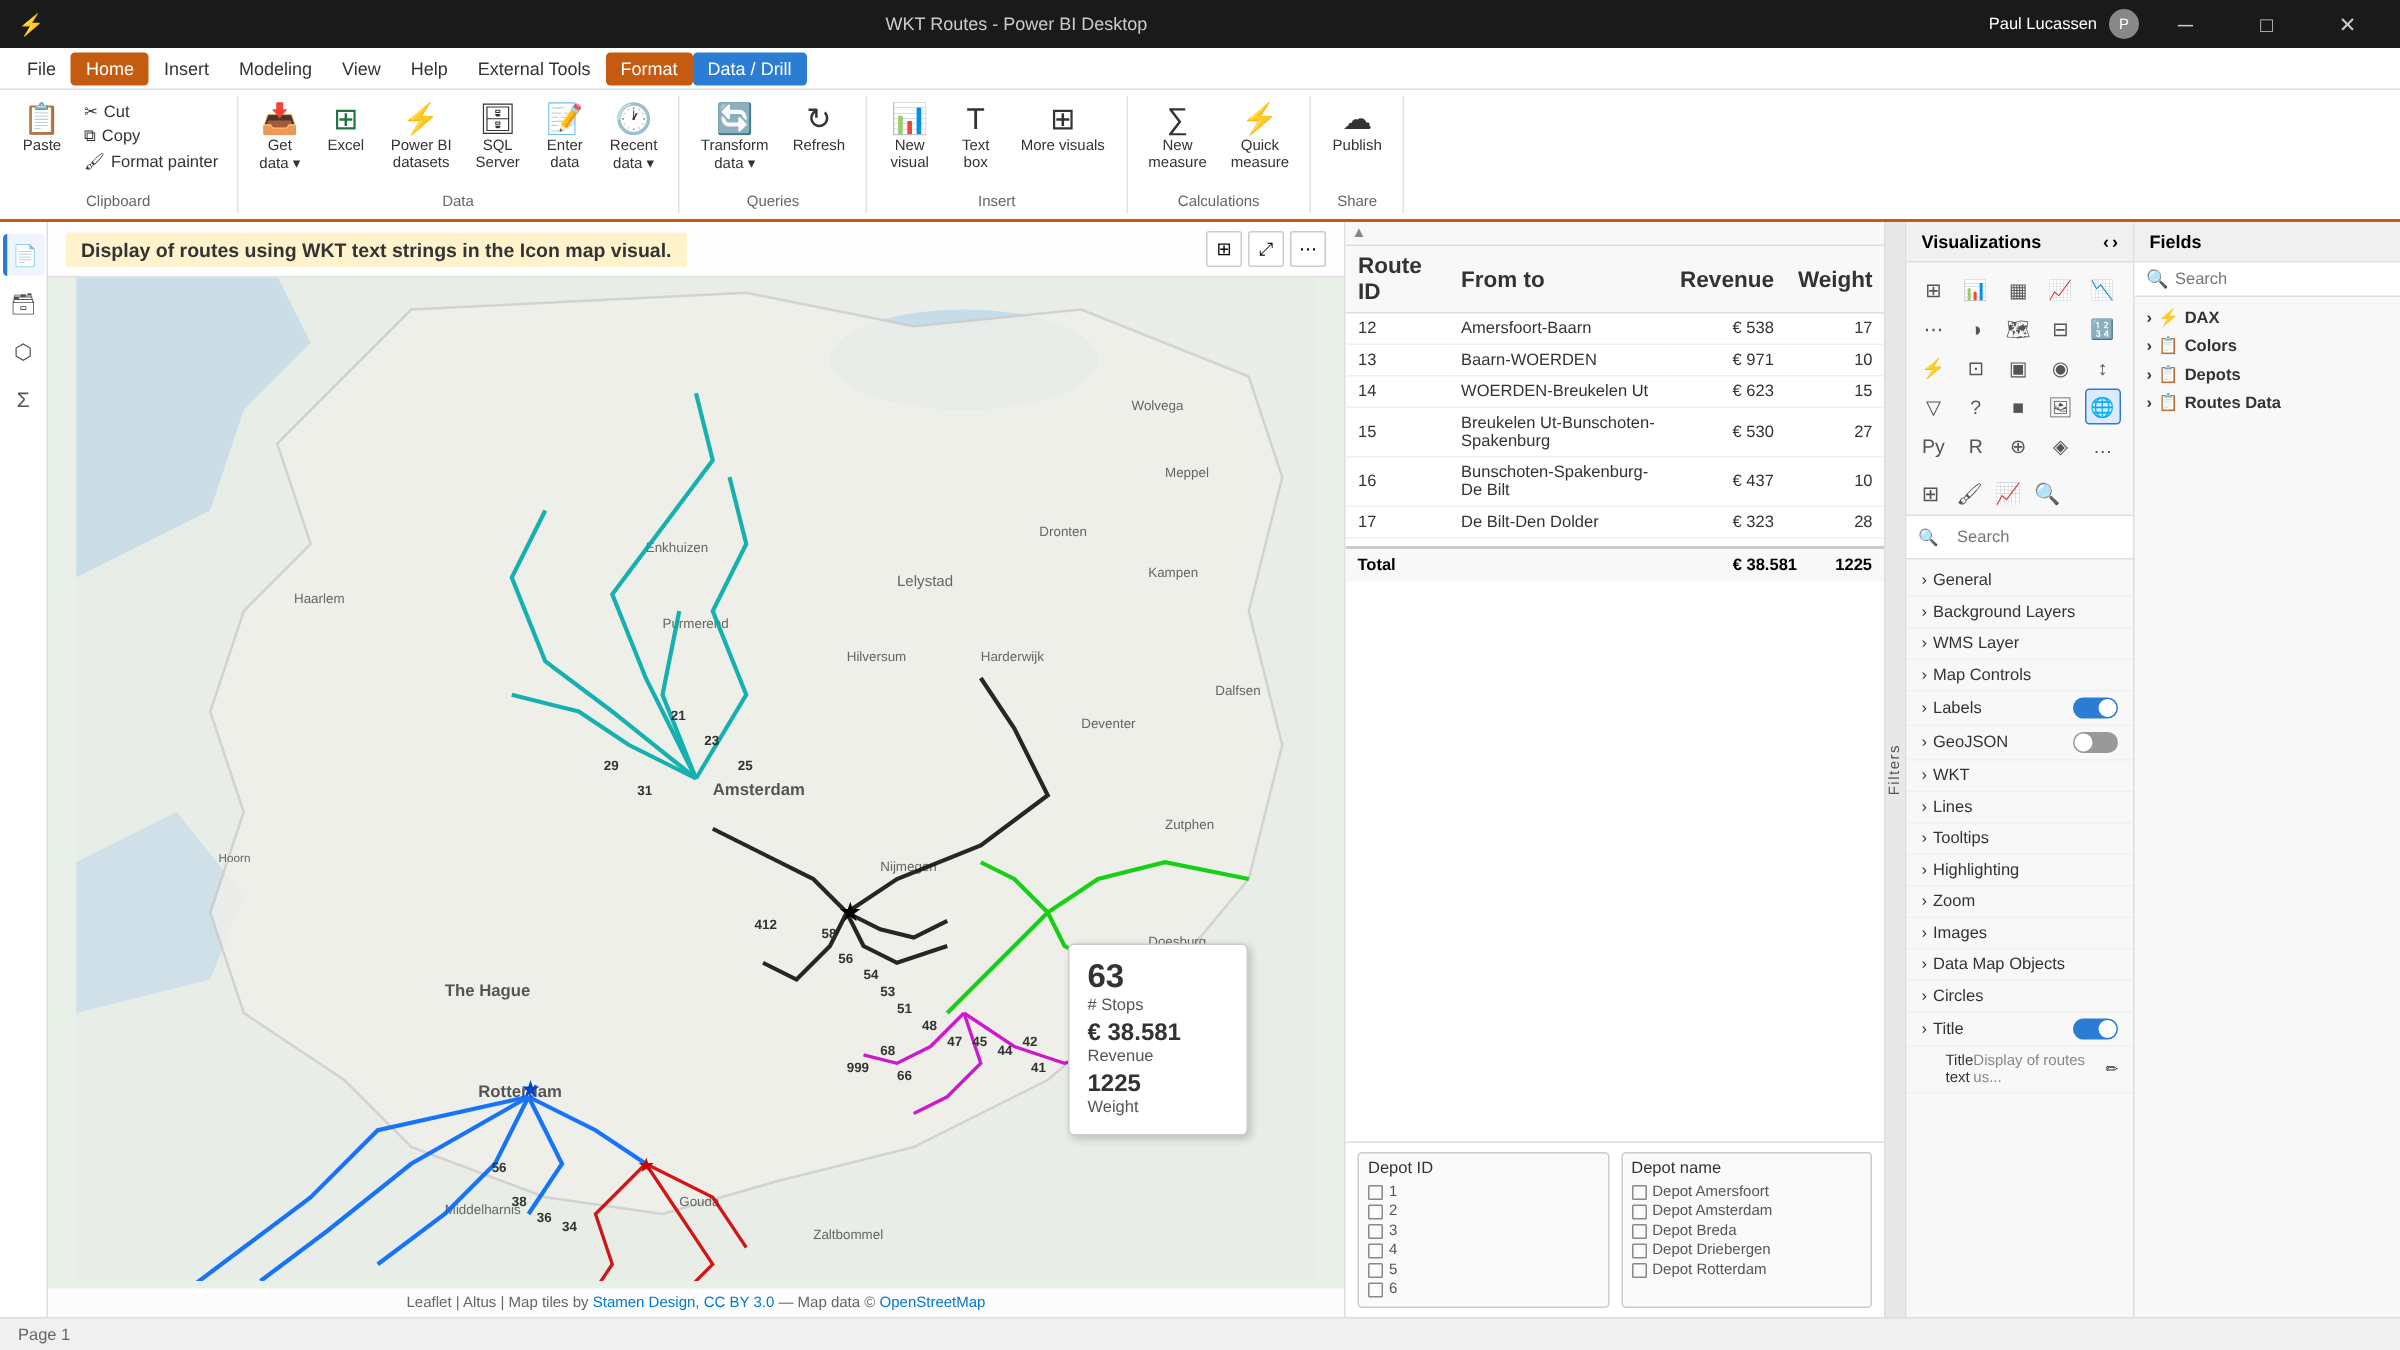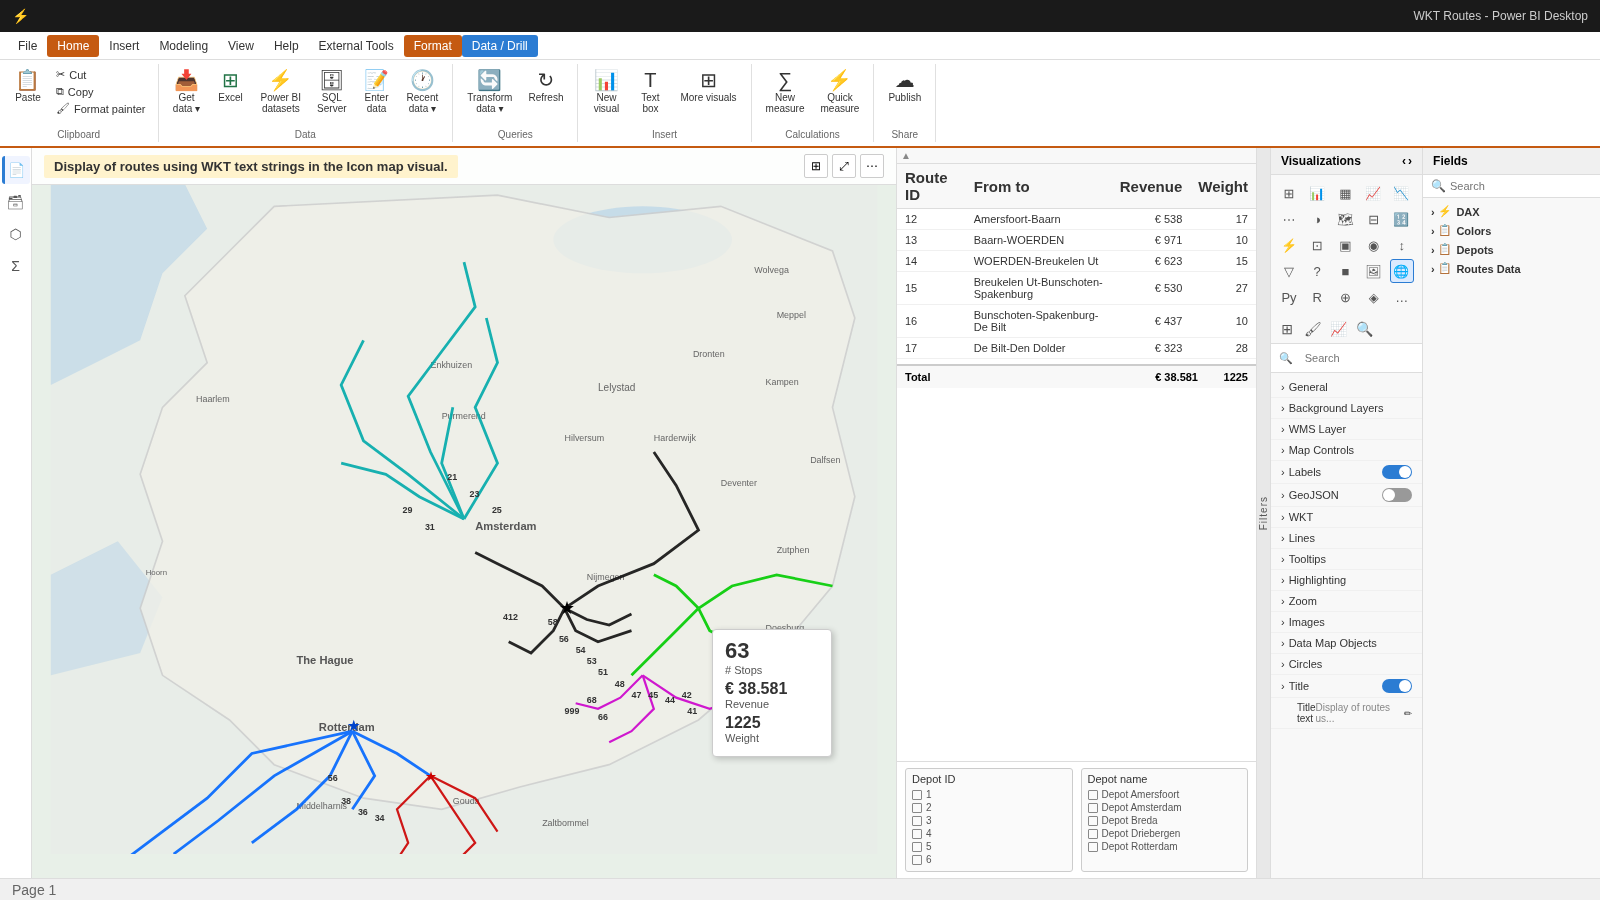--- a/index.html
+++ b/index.html
@@ -433,21 +433,21 @@
     }
 
     
     .status-bar {
       height: 22px;
       background: #f0f0f0;
       border-top: 1px solid #ddd;
       display: flex;
       align-items: center;
       padding: 0 12px;
-      font-size: 14px;
+      font-size: 11px;
       color: #666;
     }
 
     
     .filters-toggle {
       width: 14px;
       background: #e8e8e8;
       display: flex;
       flex-direction: column;
       align-items: center;
@@ -477,20 +477,27 @@
     }
   </style>
 </head>
 <body>
 
 <div class="title-bar">
   <div style="display:flex;align-items:center;gap:8px;">
     <span style="color:#f0a800;font-size:14px;">⚡</span>
   </div>
   <div class="title-bar-center">WKT Routes - Power BI Desktop</div>
+  <div class="title-bar-right">
+    <span style="font-size:11px;">Paul Lucassen</span>
+    <span style="width:20px;height:20px;background:#888;border-radius:50%;display:inline-flex;align-items:center;justify-content:center;font-size:10px;color:#fff;">P</span>
+    <div class="win-btn">─</div>
+    <div class="win-btn">□</div>
+    <div class="win-btn close">✕</div>
+  </div>
 </div>
 
 <div class="menu-bar">
   <span class="menu-item">File</span>
   <span class="menu-item active" style="background:#c55a11;color:#fff;">Home</span>
   <span class="menu-item">Insert</span>
   <span class="menu-item">Modeling</span>
   <span class="menu-item">View</span>
   <span class="menu-item">Help</span>
   <span class="menu-item">External Tools</span>
@@ -749,20 +756,23 @@
       <div class="map-tooltip">
         <div class="tooltip-number">63</div>
         <div class="tooltip-label"># Stops</div>
         <div class="tooltip-value">€ 38.581</div>
         <div class="tooltip-label">Revenue</div>
         <div class="tooltip-value">1225</div>
         <div class="tooltip-label">Weight</div>
       </div>
     </div>
 
+    <div class="map-attribution">
+      Leaflet | Altus | Map tiles by <a href="#">Stamen Design, CC BY 3.0</a> — Map data © <a href="#">OpenStreetMap</a>
+    </div>
   </div>
 
   <div class="right-panel">
 
     <div class="data-table-container">
       <div style="display:flex;align-items:center;padding:2px 4px;background:#f8f8f8;border-bottom:1px solid #ddd;">
         <span style="font-size:10px;color:#888;cursor:pointer;">▲</span>
       </div>
       <div class="table-scroll">
         <table class="data-table">

